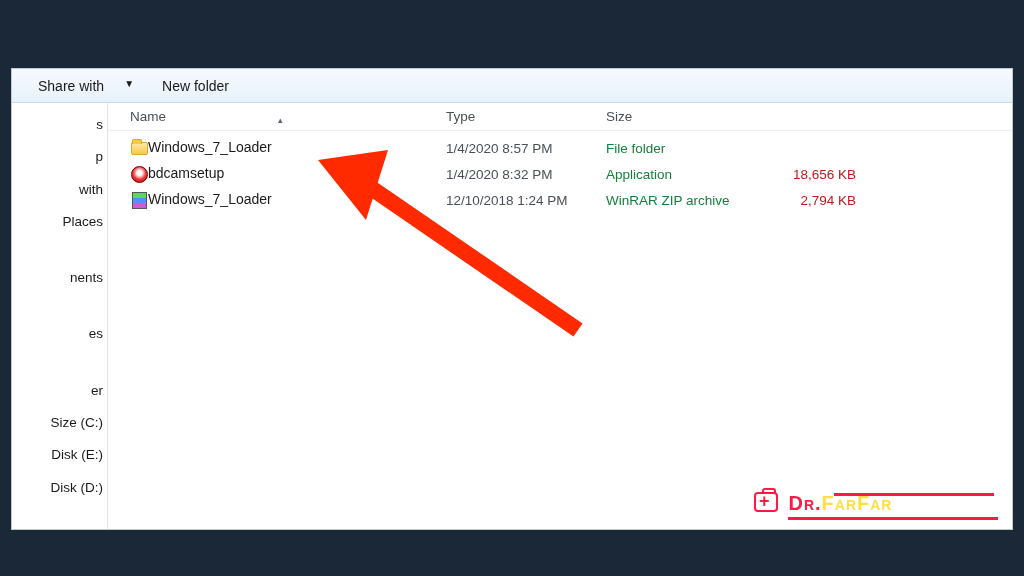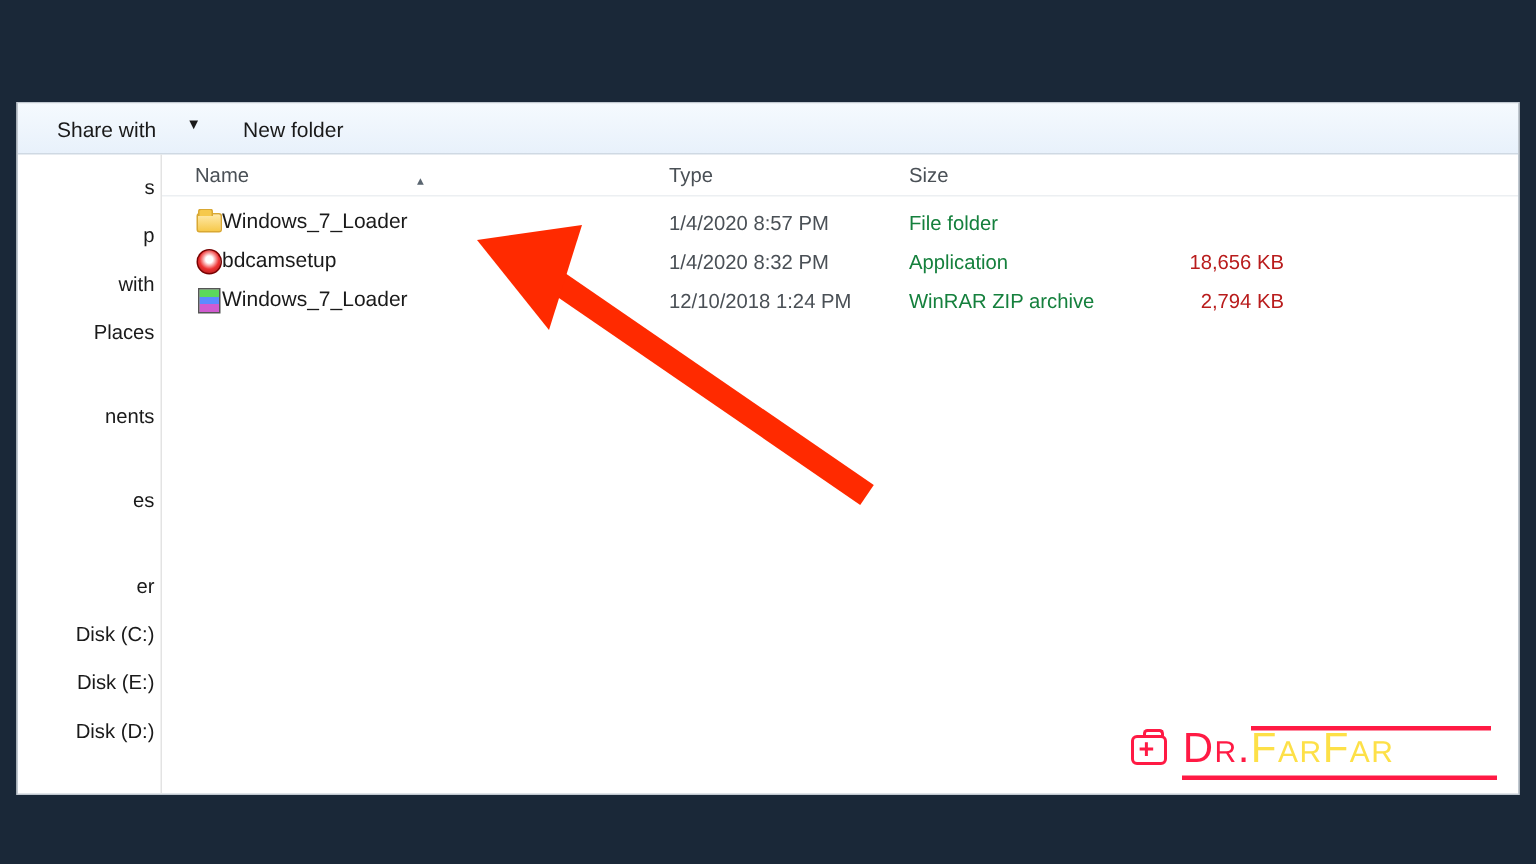--- a/index.html
+++ b/index.html
@@ -25,21 +25,21 @@
     .c-date { width: 160px; color: #4a5056; font-size: 13.5px; }
     .c-type { width: 160px; color: #15803d; font-size: 13.5px; }
     .c-size { width: 120px; color: #b91c1c; text-align: right; padding-right: 30px; font-size: 13.5px; }
     .ico { width: 18px; height: 18px; display: inline-flex; align-items: center; justify-content: center; }
     .ico-folder { background: linear-gradient(#ffe9a8,#f6c94c); border: 1px solid #d9a833; border-radius: 2px; width: 17px; height: 13px; position: relative; }
     .ico-folder::before { content: ""; position: absolute; top: -4px; left: 0; width: 8px; height: 4px; background: #f6c94c; border: 1px solid #d9a833; border-bottom: none; border-radius: 2px 2px 0 0; }
     .ico-exe { width: 17px; height: 17px; border-radius: 50%; background: radial-gradient(circle at 50% 40%, #fff 20%, #e33 55%, #911 100%); border: 1px solid #700; }
     .ico-zip { width: 15px; height: 17px; background: linear-gradient(#5bd95b 33%, #5b8bff 33% 66%, #d05bd0 66%); border: 1px solid #555; }
     .arrow { position: absolute; left: 318px; top: 150px; pointer-events: none; }
     .watermark { position: absolute; right: 26px; bottom: 54px; pointer-events: none; }
-    .wm-text { font-size: 28px; font-weight: 400; letter-spacing: 1px; font-variant: small-caps; }
+    .wm-text { font-size: 20px; font-weight: 700; letter-spacing: 1px; font-variant: small-caps; }
     .wm-dr { color: #ff1a44; }
     .wm-ff { color: #fde047; }
     .wm-ico { display: inline-block; width: 24px; height: 20px; border: 2.5px solid #ff1a44; border-radius: 4px; position: relative; margin-right: 6px; vertical-align: -2px; }
     .wm-ico::before { content: "+"; position: absolute; left: 3px; top: -3px; color: #ff1a44; font-weight: 900; font-size: 18px; }
     .wm-ico::after { content: ""; position: absolute; top: -6px; left: 6px; width: 10px; height: 4px; border: 2px solid #ff1a44; border-bottom: none; border-radius: 3px 3px 0 0; }
     .wm-lines { height: 3px; background: #ff1a44; margin: 2px 0 2px 34px; width: 210px; }
     .wm-lines.top { margin-bottom: -4px; width: 160px; margin-left: 80px; }
   </style>
 </head>
 <body>
@@ -59,21 +59,21 @@
       <div class="nav-item">s</div>
       <div class="nav-item">p</div>
       <div class="nav-item">with</div>
       <div class="nav-item">Places</div>
       <div class="nav-gap"></div>
       <div class="nav-item">nents</div>
       <div class="nav-gap"></div>
       <div class="nav-item">es</div>
       <div class="nav-gap"></div>
       <div class="nav-item">er</div>
-      <div class="nav-item">Disk (C:)</div>
+      <div class="nav-item">Size (C:)</div>
       <div class="nav-item">Disk (E:)</div>
       <div class="nav-item">Disk (D:)</div>
     </div>
     <div class="content">
       <div class="headers">
         <div class="col-name">
           <span>Name</span>
           <span class="sort-ind">▴</span>
         </div>
         <div class="col-type">Type</div>

